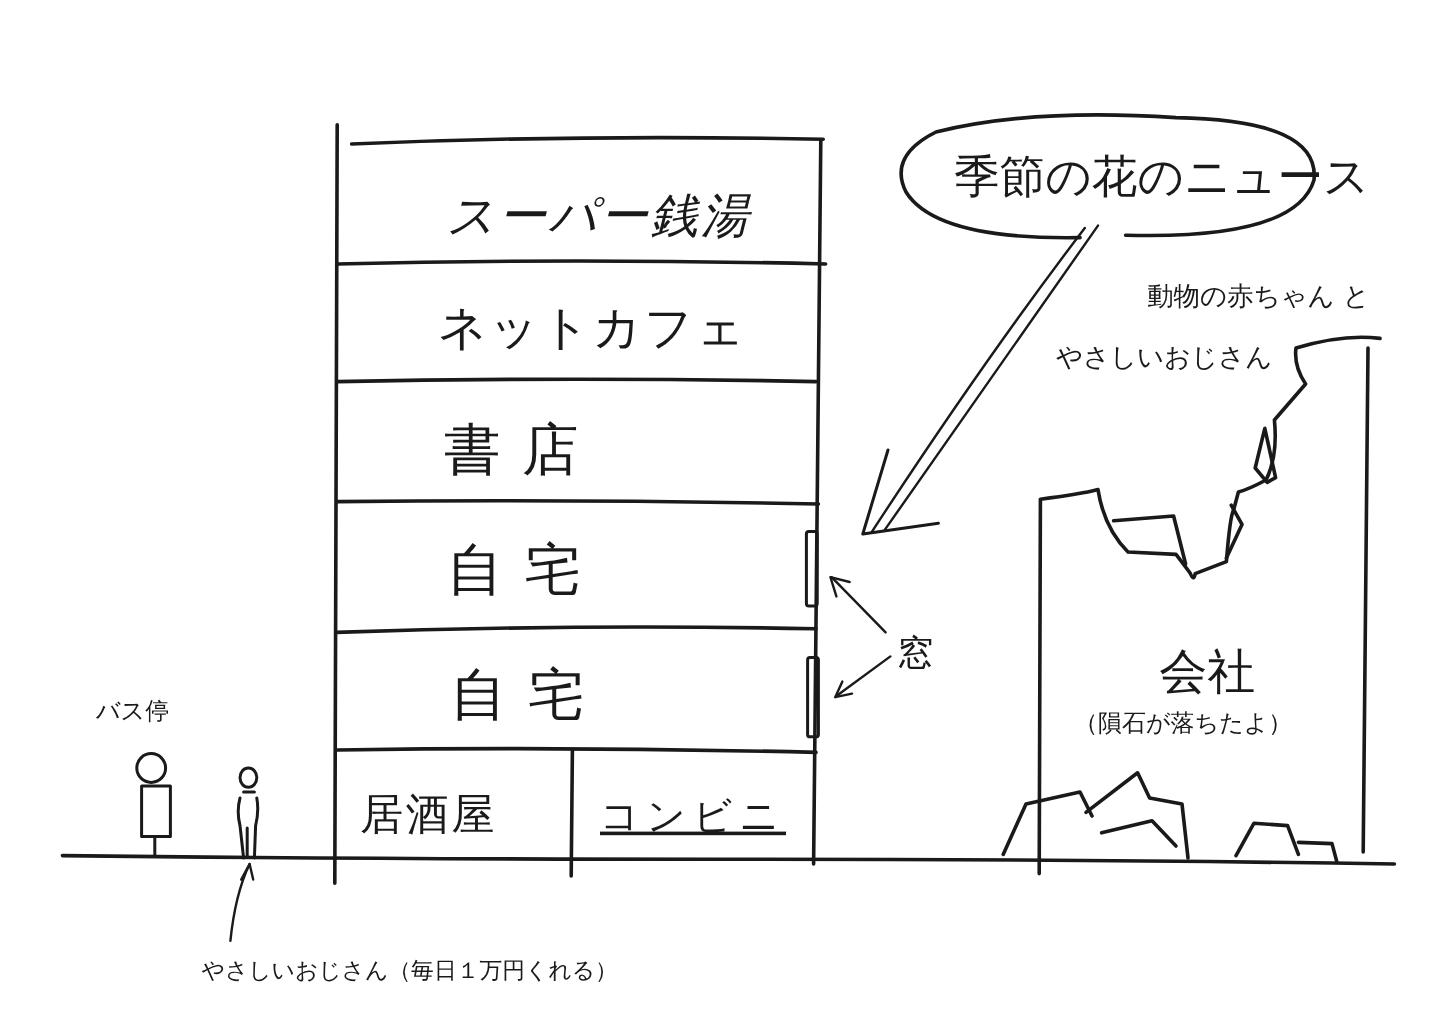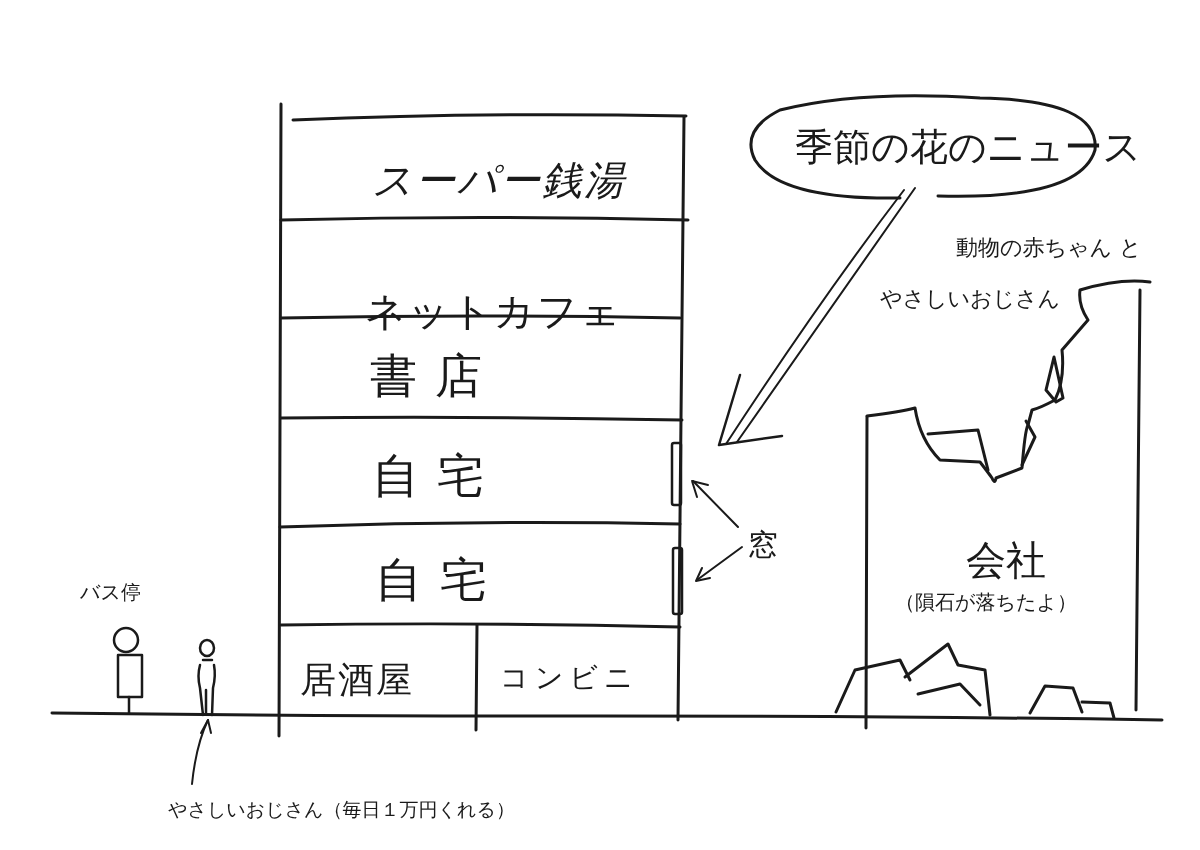--- a/index.html
+++ b/index.html
@@ -64,26 +64,26 @@
   <path d="M129 697 L129 713" stroke-width="2.5"></path>
 
   <ellipse cx="207" cy="648" rx="7" ry="8" stroke-width="2.5"></ellipse>
   <path d="M200 665 Q197 676 200 688 L203 715 M214 665 Q216 676 213 688 L212 715 M203 660 L212 660 M206 690 L206 714" stroke-width="2.5"></path>
 
   <path d="M192 784 Q196 745 208 720" stroke-width="2"></path>
   <path d="M208 720 L201 733 M208 720 L211 733" stroke-width="2"></path>
 </svg>
 
 <div class="lbl floor-lbl" style="left:372px;top:160px;font-style:italic;">スーパー銭湯</div>
-<div class="lbl floor-lbl" style="left:365px;top:254px;margin-top:37px;">ネットカフェ</div>
+<div class="lbl floor-lbl" style="left:365px;top:254px;">ネットカフェ</div>
 <div class="lbl big-lbl" style="left:370px;top:352px;">書店</div>
 <div class="lbl big-lbl" style="left:372px;top:452px;">自宅</div>
 <div class="lbl big-lbl" style="left:375px;top:556px;">自宅</div>
 <div class="lbl floor-lbl" style="left:300px;top:662px;font-size:36px;">居酒屋</div>
-<div class="lbl floor-lbl" style="left:500px;top:664px;font-size:28px;letter-spacing:6px;">コンビニ</div>
+<div class="lbl floor-lbl" style="left:500px;top:664px;font-size:32px;letter-spacing:6px;text-decoration:underline;">コンビニ</div>
 
 <div class="lbl small-lbl" style="left:748px;top:530px;font-size:30px;">窓</div>
 <div class="lbl" style="left:795px;top:128px;font-size:38px;">季節の花のニュース</div>
 <div class="lbl note-lbl" style="left:912px;top:237px;margin-left:44px;">動物の赤ちゃん と</div>
 <div class="lbl note-lbl" style="left:880px;top:288px;">やさしいおじさん</div>
 <div class="lbl small-lbl" style="left:80px;top:582px;">バス停</div>
 <div class="lbl" style="left:168px;top:800px;font-size:19px;text-align:right;">やさしいおじさん（毎日１万円くれる）</div>
 
 <div class="lbl small-lbl" style="left:966px;top:540px;font-size:40px;">会社</div>
 <div class="lbl" style="left:895px;top:592px;font-size:20px;">（隕石が落ちたよ）</div>

